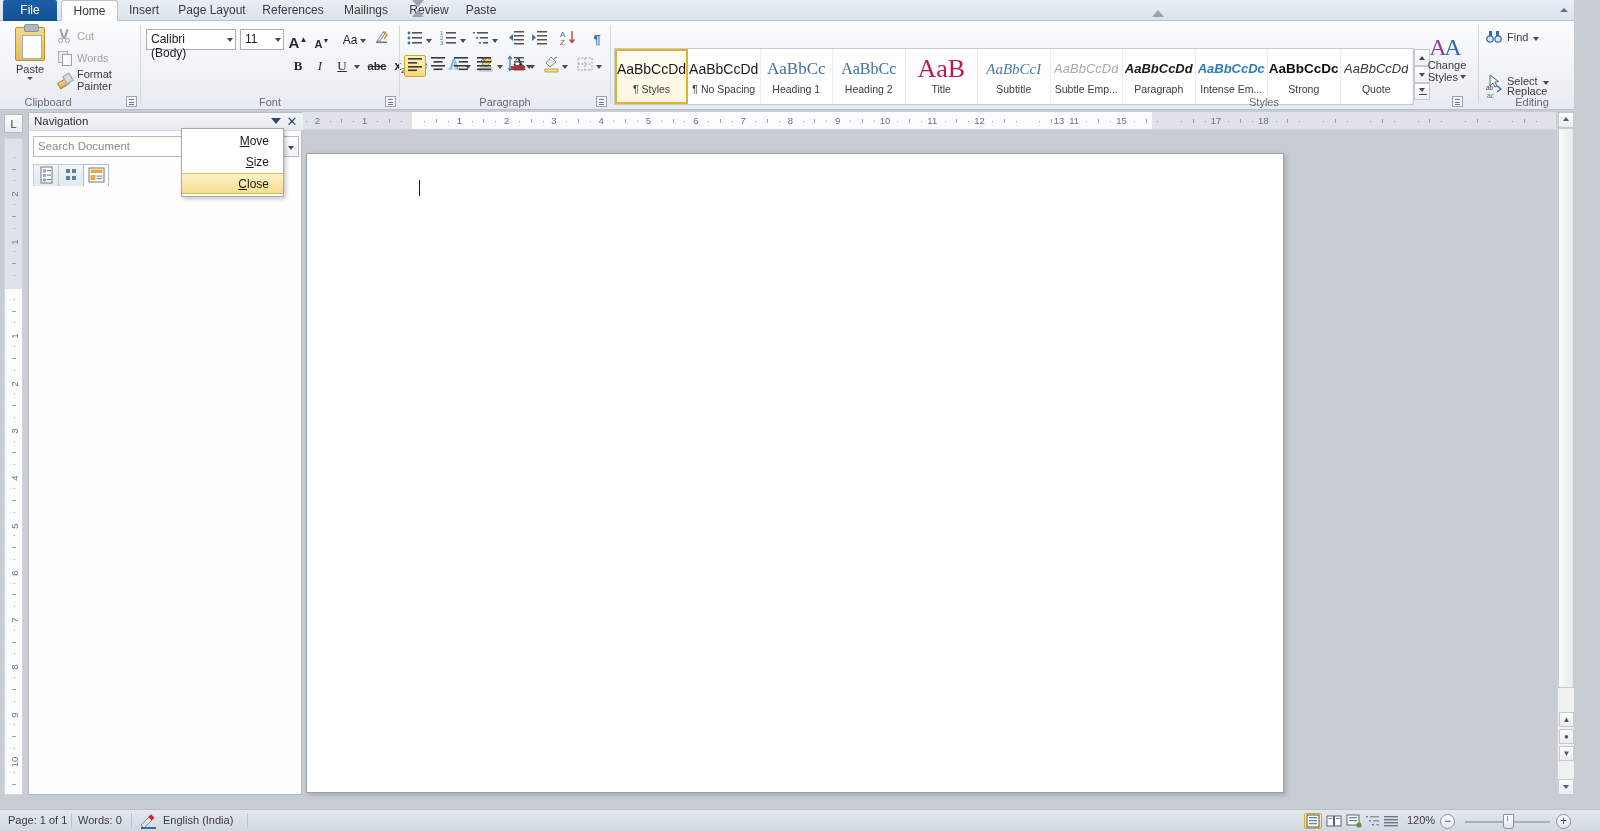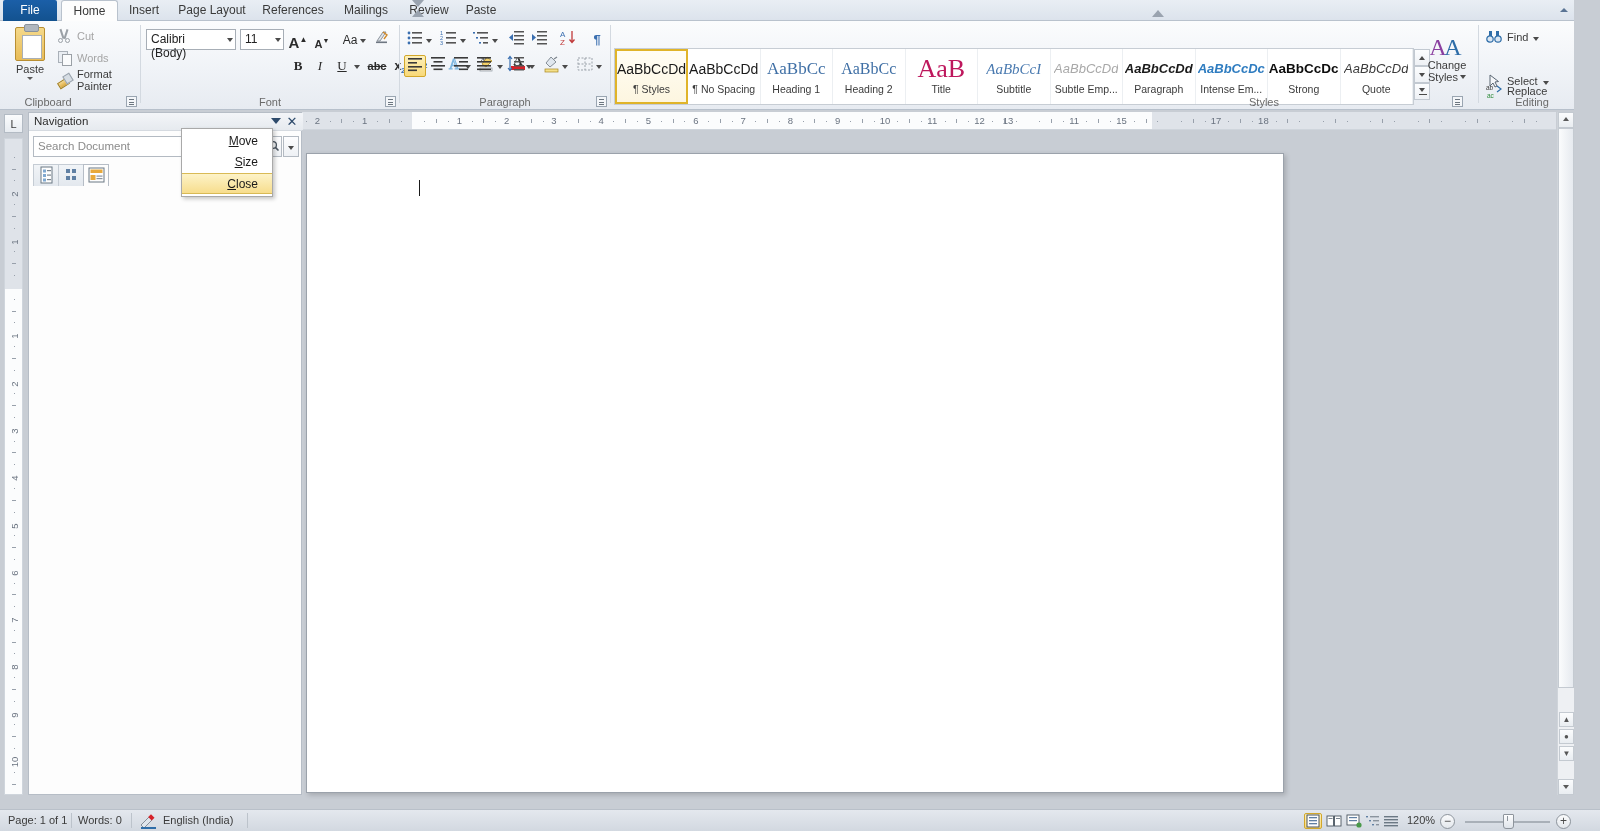--- a/index.html
+++ b/index.html
@@ -277,21 +277,21 @@
   .nav-tab.active { background: #fdfdfd; border-color: #b6bdc6; }
   .nav-body {
     position: absolute; left: 4px; top: 72px; width: 266px; height: 606px;
     background: #fdfdfd; border: 1px solid #c5ccd4;
     padding: 26px 16px 0 16px; font-size: 11.5px; color: #4a4a4a; line-height: 15px;
   }
   .nav-body p { margin: 0 0 14px 0; }
 
   
   .ctxmenu {
-    position: absolute; left: 181px; top: 128px; width: 92px;
+    position: absolute; left: 181px; top: 128px; width: 103px;
     background: #ffffff; border: 1px solid #a9a9a9;
     box-shadow: 2px 2px 4px rgba(0,0,0,.22); padding: 2px 0; z-index: 50;
   }
   .ctx-item {
     height: 21px; line-height: 21px; padding-right: 14px;
     text-align: right; font-size: 12px; color: #1a1a1a;
   }
   .ctx-item.hl {
     background: linear-gradient(to bottom,#fdf3c8,#f7dd8d);
     border-top: 1px solid #d9ba55; border-bottom: 1px solid #d9ba55;
@@ -727,21 +727,21 @@
       <div class="hr-num" style="left: 251.9px;">3</div>
       <div class="hr-num" style="left: 299.2px;">4</div>
       <div class="hr-num" style="left: 346.5px;">5</div>
       <div class="hr-num" style="left: 393.8px;">6</div>
       <div class="hr-num" style="left: 441.1px;">7</div>
       <div class="hr-num" style="left: 488.4px;">8</div>
       <div class="hr-num" style="left: 535.7px;">9</div>
       <div class="hr-num" style="left: 583px;">10</div>
       <div class="hr-num" style="left: 630.3px;">11</div>
       <div class="hr-num" style="left: 677.6px;">12</div>
-      <div class="hr-num" style="left: 706px;">13</div>
+      <div class="hr-num" style="left: 757px;">13</div>
       <div class="hr-num" style="left: 772.2px;">11</div>
       <div class="hr-num" style="left: 819.5px;">15</div>
       <div class="hr-num" style="left: 914.1px;">17</div>
       <div class="hr-num" style="left: 961.4px;">18</div>
       <div class="hr-dot" style="left: 4px;"></div>
       <div class="hr-dot" style="left: 27.65px;"></div>
       <div class="hr-tick" style="left: 39.475px;"></div>
       <div class="hr-dot" style="left: 51.3px;"></div>
       <div class="hr-dot" style="left: 74.95px;"></div>
       <div class="hr-tick" style="left: 86.775px;"></div>

